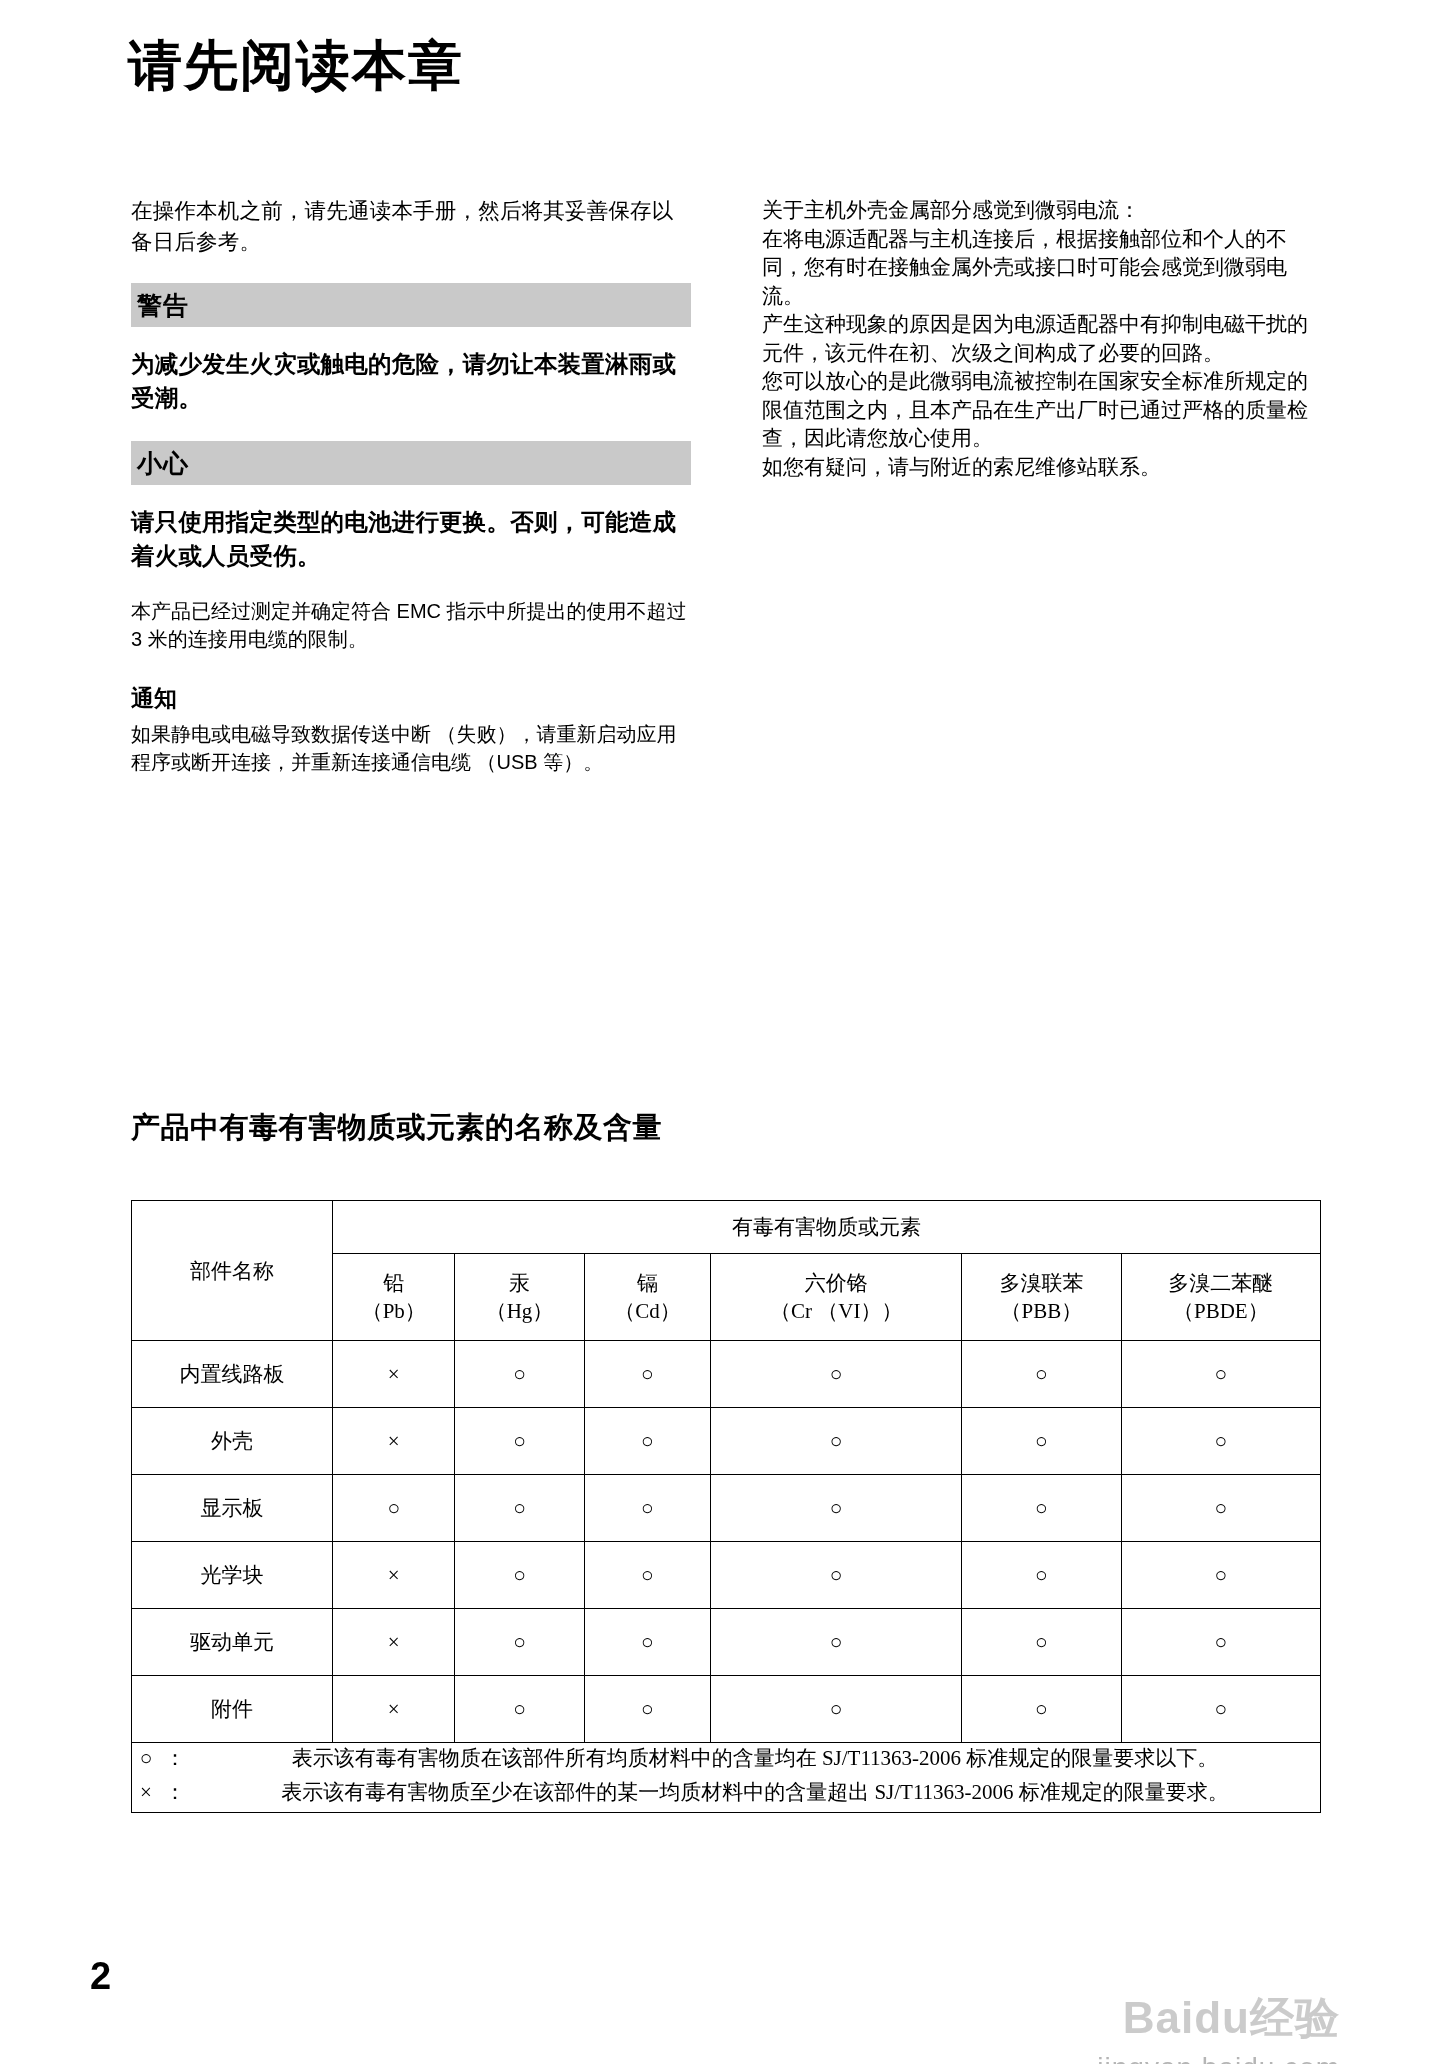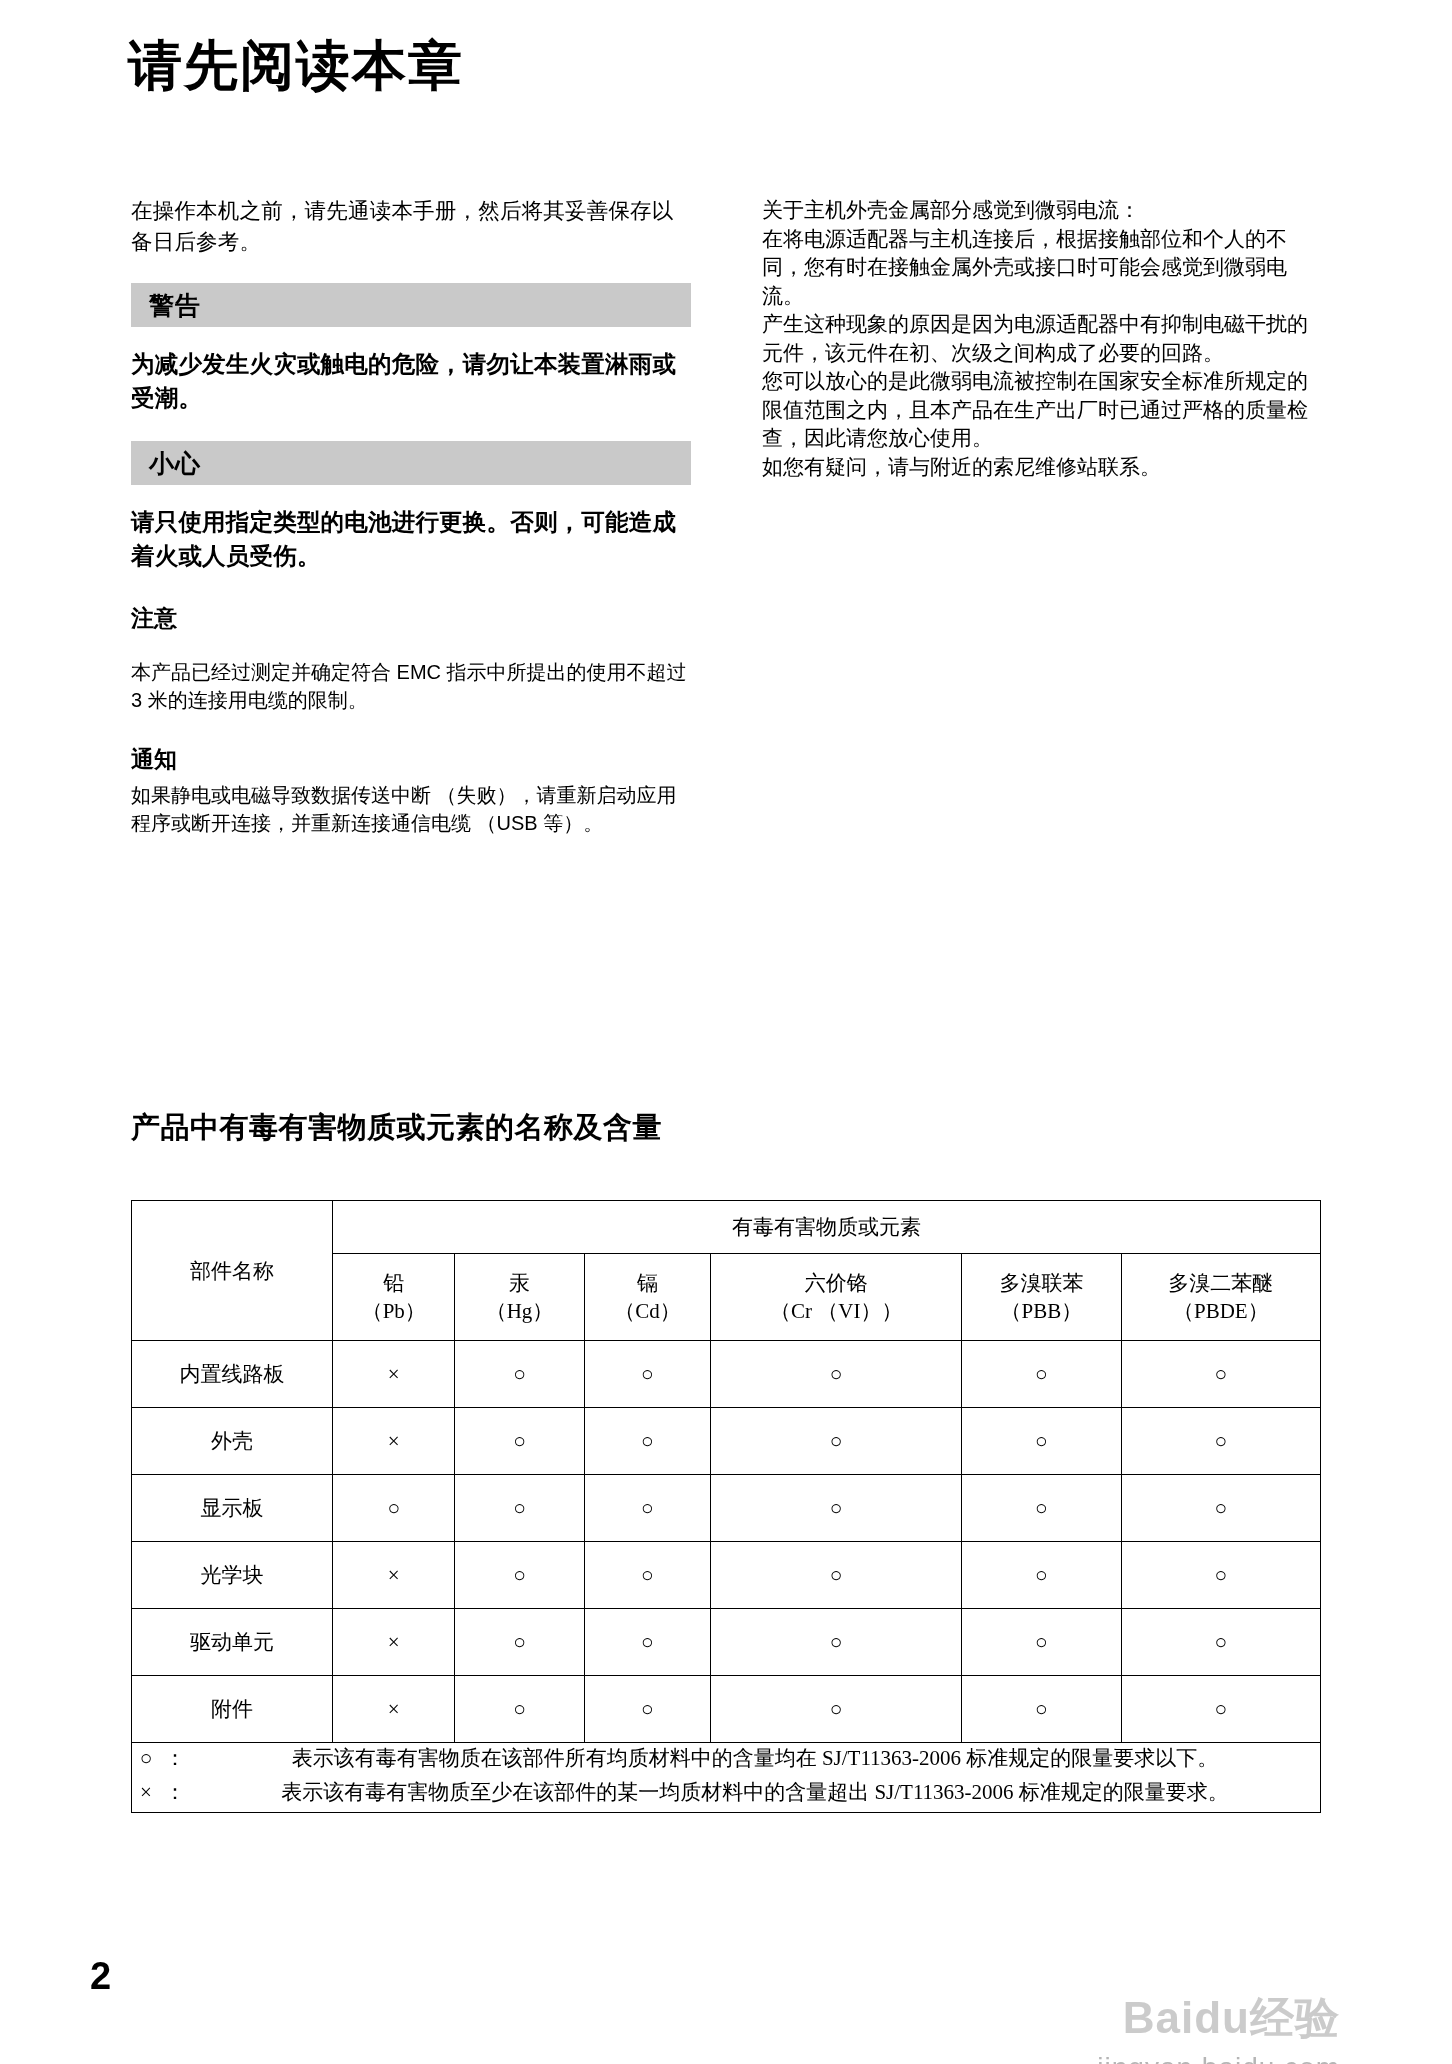--- a/index.html
+++ b/index.html
@@ -55,21 +55,21 @@
     background: #c9c9c9;
     height: 44px;
     width: 560px;
     margin: 26px 0 0 0;
     display: flex;
     align-items: center;
   }
   .bar span {
     font-size: 25px;
     font-weight: bold;
-    padding-left: 18px;
+    padding-left: 6px;
     letter-spacing: 1px;
   }
 
   .bold-para {
     font-size: 23.5px;
     font-weight: bold;
     line-height: 1.45;
     margin: 20px 0 0 0;
     letter-spacing: 0.2px;
   }
@@ -217,21 +217,20 @@
     <div class="bar">
       <span>警告</span>
     </div>
     <p class="bold-para">为减少发生火灾或触电的危险，请勿让本装置淋雨或受潮。</p>
 
     <div class="bar">
       <span>小心</span>
     </div>
     <p class="bold-para">请只使用指定类型的电池进行更换。否则，可能造成着火或人员受伤。</p>
 
-    <div class="sub-head">注意</div>
 
     <p class="note-text spacer-para">本产品已经过测定并确定符合 EMC 指示中所提出的使用不超过 3 米的连接用电缆的限制。</p>
 
     <div class="sub-head">通知</div>
     <p class="note-text">如果静电或电磁导致数据传送中断 （失败），请重新启动应用程序或断开连接，并重新连接通信电缆 （USB 等）。</p>
   </div>
 
   <div class="col-right">
     <p class="right-text">关于主机外壳金属部分感觉到微弱电流：</p>
     <p class="right-text">在将电源适配器与主机连接后，根据接触部位和个人的不同，您有时在接触金属外壳或接口时可能会感觉到微弱电流。</p>

